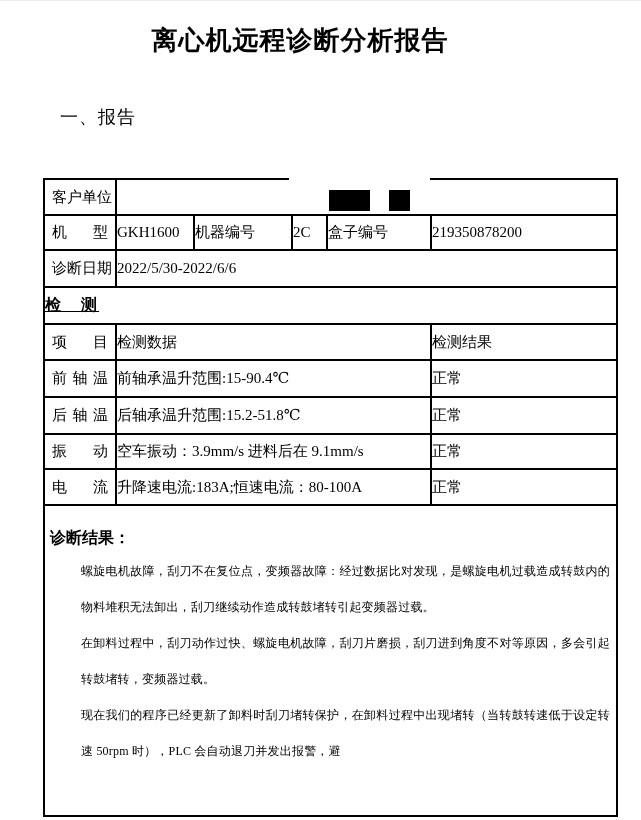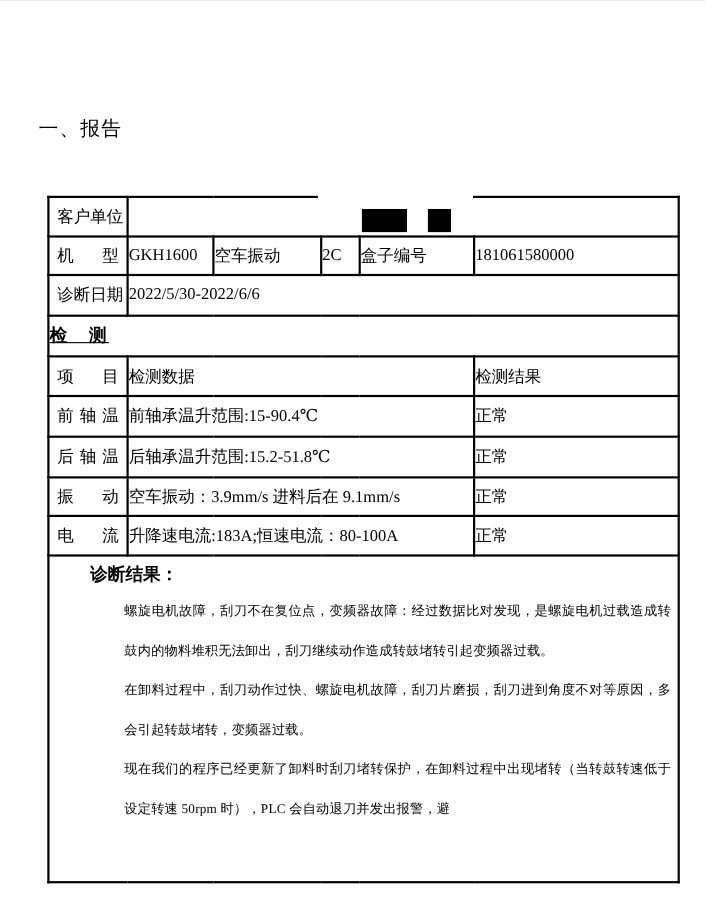--- a/index.html
+++ b/index.html
@@ -17,21 +17,21 @@
     left:0;top:22px;width:600px;
     margin:0;
     text-align:center;
     font-family:"Liberation Sans","DejaVu Sans",sans-serif;
     font-size:26px;
     font-weight:bold;
     letter-spacing:1px;
   }
   .section-heading{
     position:absolute;
-    left:35px;top:104px;
+    left:60px;top:104px;
     margin:0;
     font-family:"Liberation Sans","DejaVu Sans",sans-serif;
     font-size:18px;
     font-weight:normal;
     letter-spacing:1px;
   }
   .tablewrap{
     position:absolute;
     left:43px;top:177px;
     width:573px;height:625px;
@@ -51,24 +51,23 @@
     display:flex;
     justify-content:space-between;
     align-items:center;
     padding:0 7px;
   }
   .center{vertical-align:middle;}
   .bold{font-weight:bold;}
   .hdr{font-size:16px;letter-spacing:2px;text-decoration:underline;}
   .diag-cell{vertical-align:top;}
   .diag-inner{
-    padding:6px 4px 0 5px;
+    padding:22px 4px 0 5px;
     height:287px;
     overflow:hidden;
-    margin-left:32px;
   }
   .diag-heading{
     font-weight:bold;
     font-size:16px;
     margin:0 0 4px 0;
   }
   .diag-paras{
     margin-left:31px;
     margin-right:2px;
   }
@@ -92,20 +91,21 @@
     background:#000;
   }
   .redact-b1{left:329px;width:41px;}
   .redact-b2{left:389px;width:21px;}
 </style>
 </head>
 <body>
 
 <div class="page">
 
+  <h1 class="title">离心机远程诊断分析报告</h1>
 
   <h2 class="section-heading">一、报告</h2>
 
   <div class="tablewrap">
     <table>
       <colgroup>
         <col style="width:72px">
           <col style="width:78px">
           <col style="width:98px">
         <col style="width:35px">
@@ -125,24 +125,24 @@
         <td colspan="5" class="center"></td>
       </tr>
       <tr style="height:35px">
         <td>
               <div class="dist">
                 <span>机</span>
                 <span>型</span>
               </div>
             </td>
         <td class="center">GKH1600</td>
-        <td class="center">空车振动</td>
+        <td class="center">机器编号</td>
         <td class="center">2C</td>
         <td class="center">盒子编号</td>
-        <td class="center">181061580000</td>
+        <td class="center">219350878200</td>
       </tr>
       <tr style="height:37px">
         <td>
               <div class="dist">
                 <span>诊</span>
                 <span>断</span>
                 <span>日</span>
                 <span>期</span>
               </div>
             </td>

